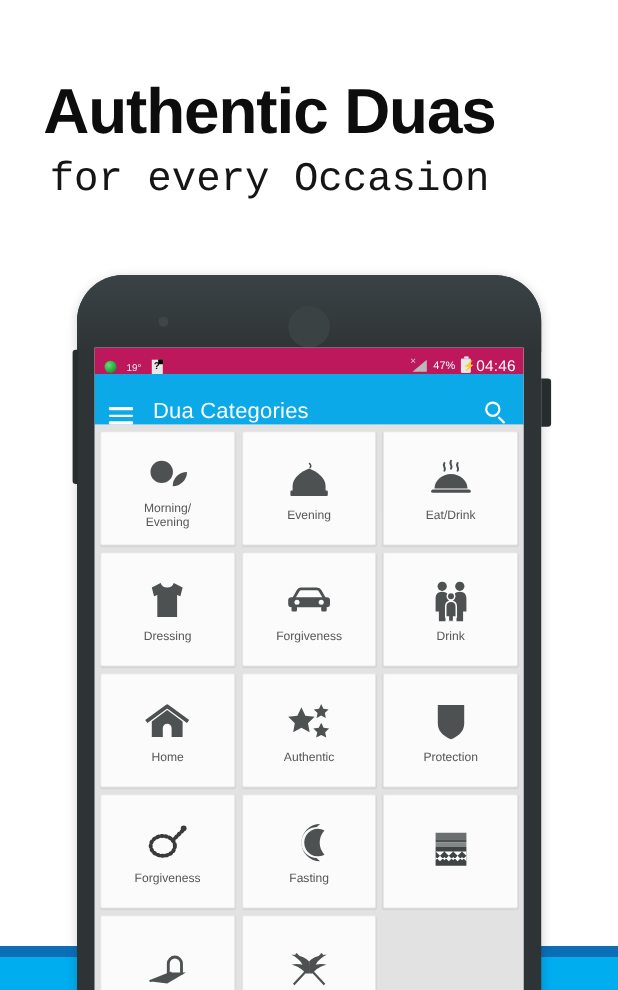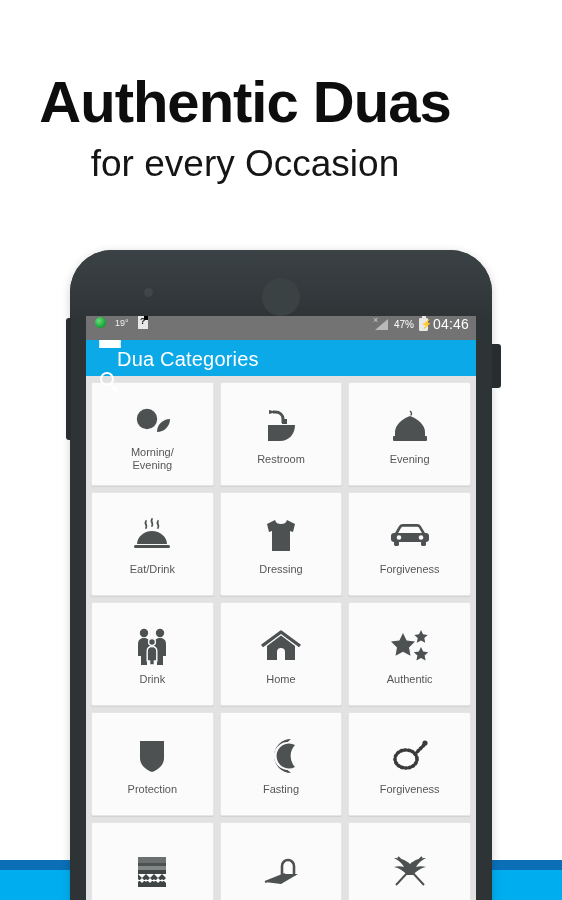--- a/index.html
+++ b/index.html
@@ -16,21 +16,21 @@
   .headline-wrap { position: absolute; top: 72px; left: 0; width: 490px; text-align: center; }
   .headline {
     font-size: 58px; font-weight: bold; color: #0d0d0d;
     letter-spacing: -1px; line-height: 1.02;
     font-family: "Liberation Sans", sans-serif;
   }
   .subheadline {
     margin-top: 14px;
     font-size: 37px; font-weight: normal; color: #151515;
     line-height: 1.05;
-    font-family: Liberation Sans, sans-serif;
+    font-family: Liberation Mono, monospace;
   }
 
   
   .band { position: absolute; left: 0; bottom: 0; width: 562px; height: 40px; background: #00ADEF; z-index: 1; }
   .band-top { position: absolute; left: 0; top: 0; width: 100%; height: 10px; background: #0B6FB8; }
 
   
   .phone {
     position: absolute; left: 70px; top: 250px;
     width: 422px; height: 700px;
@@ -52,22 +52,22 @@
 
   
   .screen {
     position: absolute; left: 16px; top: 66px;
     width: 390px; height: 634px;
     background: #e0e0e0; overflow: hidden;
   }
 
   
   .statusbar {
-    height: 24px; background: #737373; color: #ffffff;
-    display: flex; align-items: flex-start;
+    height: 24px; background: #be185d; color: #ffffff;
+    display: flex; align-items: flex-end;
     padding: 0 7px 0 9px; font-size: 13px;
   }
   .sb-left { display: flex; align-items: center; gap: 9px; flex: 1; }
   .sb-right { display: flex; align-items: center; gap: 5px; }
   .globe { width: 11px; height: 11px; border-radius: 50%;
            background: radial-gradient(circle at 35% 35%, #66dd7a 0%, #1faa3c 60%, #0c7a26 100%); }
   .temp { font-size: 9px; color: #f0f0f0; letter-spacing: 0; }
   .doc-icon { position: relative; width: 10px; height: 13px; background: #e8e8e8; }
   .doc-icon::after { content: "?"; position: absolute; left: 0; top: -2px; width: 10px;
                      font-size: 9px; color: #111; text-align: center; font-weight: bold; line-height: 14px; }
@@ -78,22 +78,22 @@
               border-style: solid; border-width: 0 0 11px 13px; border-color: transparent transparent #b9b9b9 transparent; }
   .sig .x { position: absolute; left: -2px; top: -2px; font-size: 9px; color: #cfcfcf; line-height: 9px; }
   .pct { font-size: 10px; color: #ffffff; }
   .batt { position: relative; width: 9px; height: 13px; border: 1.5px solid #e8e8e8; border-radius: 1px; background: #e8e8e8; }
   .batt::before { content: ""; position: absolute; left: 2px; top: -3px; width: 4px; height: 2px; background: #e8e8e8; }
   .batt .bolt { position: absolute; left: 1px; top: 0px; font-size: 9px; color: #000; line-height: 11px; }
   .clock { font-size: 14px; color: #ffffff; letter-spacing: 0.2px; }
 
   
   .appbar {
-    height: 36px; background: #0BA9E8;
-    display: flex; align-items: flex-start; padding: 0 14px 0 13px; flex-direction: column;
+    height: 46px; background: #0BA9E8;
+    display: flex; align-items: flex-end; padding: 0 14px 0 13px;
   }
   .hamburger { width: 22px; height: 16px; display: flex; flex-direction: column; justify-content: space-between; cursor: pointer; }
   .hamburger i { display: block; height: 2.6px; background: #ffffff; border-radius: 1px; }
   .appbar-title { flex: 1; margin-left: 18px; color: #ffffff; font-size: 20px; font-weight: normal; letter-spacing: 0.2px; }
   .search-icon { width: 22px; height: 22px; position: relative; cursor: pointer; }
   .search-icon .ring { position: absolute; left: 1px; top: 1px; width: 14px; height: 14px;
                        border: 2.2px solid #ffffff; border-radius: 50%; }
   .search-icon .stem { position: absolute; left: 13px; top: 14px; width: 8px; height: 2.2px;
                        background: #ffffff; transform: rotate(45deg); transform-origin: left center; border-radius: 1px; }
 
@@ -176,31 +176,20 @@
         <div class="tile">
           <div class="tile-icon">
             <svg width="40" height="34" viewBox="0 0 40 34">
               <path d="M38 17a13 13 0 1 1-13-13 10.5 10.5 0 0 0 0 26 13 13 0 0 1 13-13z" fill="#4d5152"></path>
               <circle cx="15" cy="17" r="11" fill="#4d5152" stroke="#fbfbfb" stroke-width="1.6"></circle>
             </svg>
           </div>
           <div class="tile-label">Morning/<br>Evening</div>
         </div>
 
-        <div class="tile">
-          <div class="tile-icon">
-            <svg width="36" height="38" viewBox="0 0 36 38">
-              <path d="M10 5h2c5 0 8 3 8 7v4" fill="none" stroke="#4d5152" stroke-width="3"></path>
-              <path d="M6 3l8 2-8 2z" fill="#4d5152"></path>
-              <path d="M19 12h5v5h-5z" fill="#4d5152"></path>
-              <path d="M5 18h27c0 9-6 16-15 16H5z" fill="#4d5152"></path>
-            </svg>
-          </div>
-          <div class="tile-label">Restroom</div>
-        </div>
 
         <div class="tile">
           <div class="tile-icon">
             <svg width="44" height="34" viewBox="0 0 44 34">
               <path d="M22 2c1.6 1.4 2.2 3.2.6 4.4" fill="none" stroke="#4d5152" stroke-width="1.4"></path>
               <path d="M22 7c8 3 15 9 15 16v6H7v-6C7 16 14 10 22 7z" fill="#4d5152"></path>
               <rect x="5" y="27" width="34" height="5" rx="1" fill="#4d5152"></rect>
             </svg>
           </div>
           <div class="tile-label">Evening</div>
@@ -280,38 +269,38 @@
           <div class="tile-icon">
             <svg width="30" height="36" viewBox="0 0 30 36">
               <path d="M3 3h24v17c0 8-7.5 12.5-12 14C10.5 32.5 3 28 3 20z" fill="#4d5152"></path>
             </svg>
           </div>
           <div class="tile-label">Protection</div>
         </div>
 
         <div class="tile">
           <div class="tile-icon">
+            <svg width="42" height="36" viewBox="0 0 42 36">
+              <ellipse cx="17" cy="21" rx="11" ry="9" fill="none" stroke="#3a3a3a" stroke-width="3.6" stroke-dasharray="1.2 2.6" stroke-linecap="round"></ellipse>
+              <path d="M26 16c4-4 7-7 10-10" fill="none" stroke="#3a3a3a" stroke-width="3.6" stroke-dasharray="1.2 2.6" stroke-linecap="round"></path>
+              <circle cx="36" cy="5" r="2.6" fill="#3a3a3a"></circle>
+            </svg>
+          </div>
+          <div class="tile-label">Forgiveness</div>
+        </div>
+
+        <div class="tile">
+          <div class="tile-icon">
             <svg width="36" height="38" viewBox="0 0 36 38">
               <path d="M28 2a17 17 0 1 0 0 34A21 21 0 0 1 28 2z" fill="#4d5152"></path>
               <path d="M30 6a14 14 0 1 0 0 26A18 18 0 0 1 30 6z" fill="#fbfbfb"></path>
               <path d="M32 8a12.5 12.5 0 1 0 0 22A16 16 0 0 1 32 8z" fill="#4d5152"></path>
             </svg>
           </div>
           <div class="tile-label">Fasting</div>
-        </div>
-
-        <div class="tile">
-          <div class="tile-icon">
-            <svg width="42" height="36" viewBox="0 0 42 36">
-              <ellipse cx="17" cy="21" rx="11" ry="9" fill="none" stroke="#3a3a3a" stroke-width="3.6" stroke-dasharray="1.2 2.6" stroke-linecap="round"></ellipse>
-              <path d="M26 16c4-4 7-7 10-10" fill="none" stroke="#3a3a3a" stroke-width="3.6" stroke-dasharray="1.2 2.6" stroke-linecap="round"></path>
-              <circle cx="36" cy="5" r="2.6" fill="#3a3a3a"></circle>
-            </svg>
-          </div>
-          <div class="tile-label">Forgiveness</div>
         </div>
 
         <div class="tile">
           <div class="tile-icon">
             <svg width="36" height="38" viewBox="0 0 36 38">
               <path d="M4 4h28v6H4z" fill="#6b6f70"></path>
               <path d="M4 10h28v3H4z" fill="#4d5152"></path>
               <path d="M4 13h28v4H4z" fill="#828788"></path>
               <path d="M4 17h28v17H4z" fill="#3f4445"></path>
               <path d="M4 21l4 4 4-4 4 4 4-4 4 4 4-4 4 4v-4H4z" fill="#ffffff"></path>

